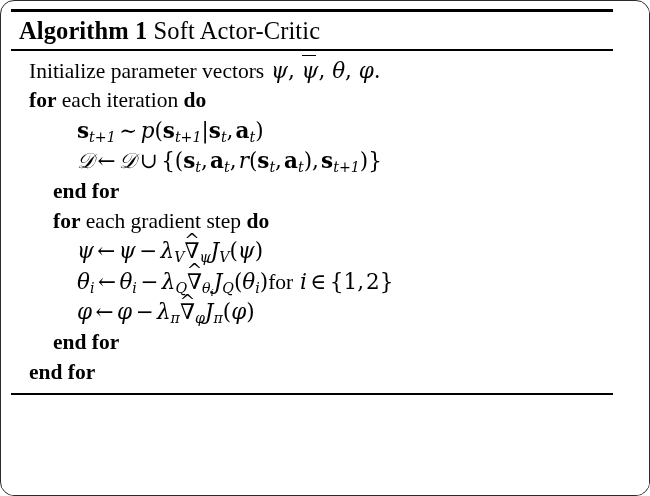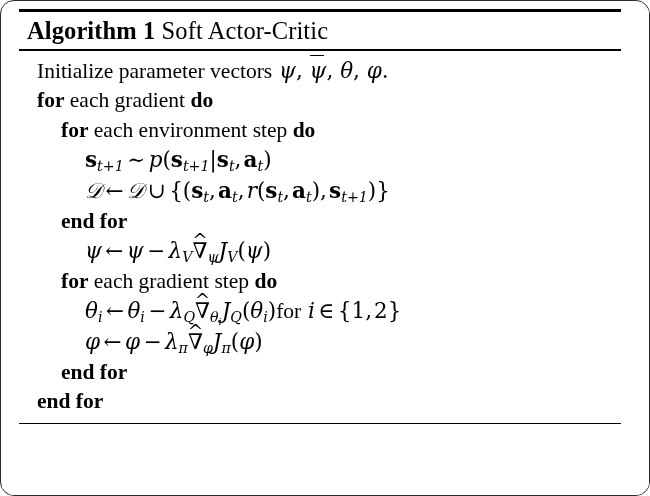--- a/index.html
+++ b/index.html
@@ -48,21 +48,21 @@
     width: 634px;
     height: 494px;
     background: #ffffff;
     pointer-events: none;
     z-index: 0;
   }
 
   .algo-inner {
     position: absolute;
     z-index: 2;
-    left: 18px;
+    left: 10px;
     top: 8px;
     width: 602px;
   }
 
   
   .rule-thick {
     height: 3px;
     background: #000000;
     width: 602px;
     margin: 0;
@@ -184,56 +184,50 @@
 
     <div class="algo-body">
 
       <div class="algo-line i1">
         <span class="txt-in-math">Initialize parameter vectors</span><span class="m">&nbsp;ψ<span class="opn">,</span>&nbsp;<span class="bar">ψ</span><span class="opn">,</span>&nbsp;θ<span class="opn">,</span>&nbsp;φ<span class="opn">.</span></span>
       </div>
 
       <div class="algo-line i1">
         <span class="kw">for</span>
         <span>each</span>
-        <span>gradient</span>
+        <span>iteration</span>
         <span class="kw">do</span>
       </div>
 
-      <div class="algo-line i2">
-        <span class="kw">for</span>
-        <span>each</span>
-        <span>environment step</span>
-        <span class="kw">do</span>
-      </div>
 
 
       <div class="algo-line i3">
         <span class="m"><span class="mbf">s</span><sub class="sb">t<span class="opn">+</span>1</sub><span class="op">∼</span><span class="mi">p</span><span class="opn">(</span><span class="mbf">s</span><sub class="sb">t<span class="opn">+</span>1</sub><span class="opn">|</span><span class="mbf">s</span><sub class="sb">t</sub><span class="opn">, </span><span class="mbf">a</span><sub class="sb">t</sub><span class="opn">)</span></span>
       </div>
 
       <div class="algo-line i3">
         <span class="m"><span class="mcal">𝒟</span><span class="op">←</span><span class="mcal">𝒟</span><span class="op">∪</span><span class="opn">{(</span><span class="mbf">s</span><sub class="sb">t</sub><span class="opn">, </span><span class="mbf">a</span><sub class="sb">t</sub><span class="opn">, </span><span class="mi">r</span><span class="opn">(</span><span class="mbf">s</span><sub class="sb">t</sub><span class="opn">, </span><span class="mbf">a</span><sub class="sb">t</sub><span class="opn">), </span><span class="mbf">s</span><sub class="sb">t<span class="opn">+</span>1</sub><span class="opn">)}</span></span>
       </div>
 
       <div class="algo-line i2">
         <span class="kw">end for</span>
-      </div>
-
-      <div class="algo-line i3">
-        <span class="m">ψ<span class="op">←</span>ψ<span class="op">−</span>λ<sub class="sbup"><span class="mi">V</span></sub><span class="hat">∇</span><sub class="sb">ψ</sub><span class="mi">J</span><sub class="sb">V</sub><span class="opn">(</span>ψ<span class="opn">)</span></span>
       </div>
 
       <div class="algo-line i2">
         <span class="kw">for</span>
         <span>each</span>
         <span>gradient step</span>
         <span class="kw">do</span>
       </div>
 
       <div class="algo-line i3">
+        <span class="m">ψ<span class="op">←</span>ψ<span class="op">−</span>λ<sub class="sbup"><span class="mi">V</span></sub><span class="hat">∇</span><sub class="sb">ψ</sub><span class="mi">J</span><sub class="sb">V</sub><span class="opn">(</span>ψ<span class="opn">)</span></span>
+      </div>
+
+      <div class="algo-line i3">
         <span class="m">θ<sub class="sb">i</sub><span class="op">←</span>θ<sub class="sb">i</sub><span class="op">−</span>λ<sub class="sb">Q</sub><span class="hat">∇</span><sub class="sb">θ<sub class="sb">i</sub></sub><span class="mi">J</span><sub class="sb">Q</sub><span class="opn">(</span>θ<sub class="sb">i</sub><span class="opn">)</span></span><span class="txt-in-math">for</span><span class="m">&nbsp;<span class="mi">i</span><span class="op">∈</span><span class="opn">{1, 2}</span></span>
       </div>
 
       <div class="algo-line i3">
         <span class="m">φ<span class="op">←</span>φ<span class="op">−</span>λ<sub class="sb">π</sub><span class="hat">∇</span><sub class="sb">φ</sub><span class="mi">J</span><sub class="sb">π</sub><span class="opn">(</span>φ<span class="opn">)</span></span>
       </div>
 
 
       <div class="algo-line i2">
         <span class="kw">end for</span>

